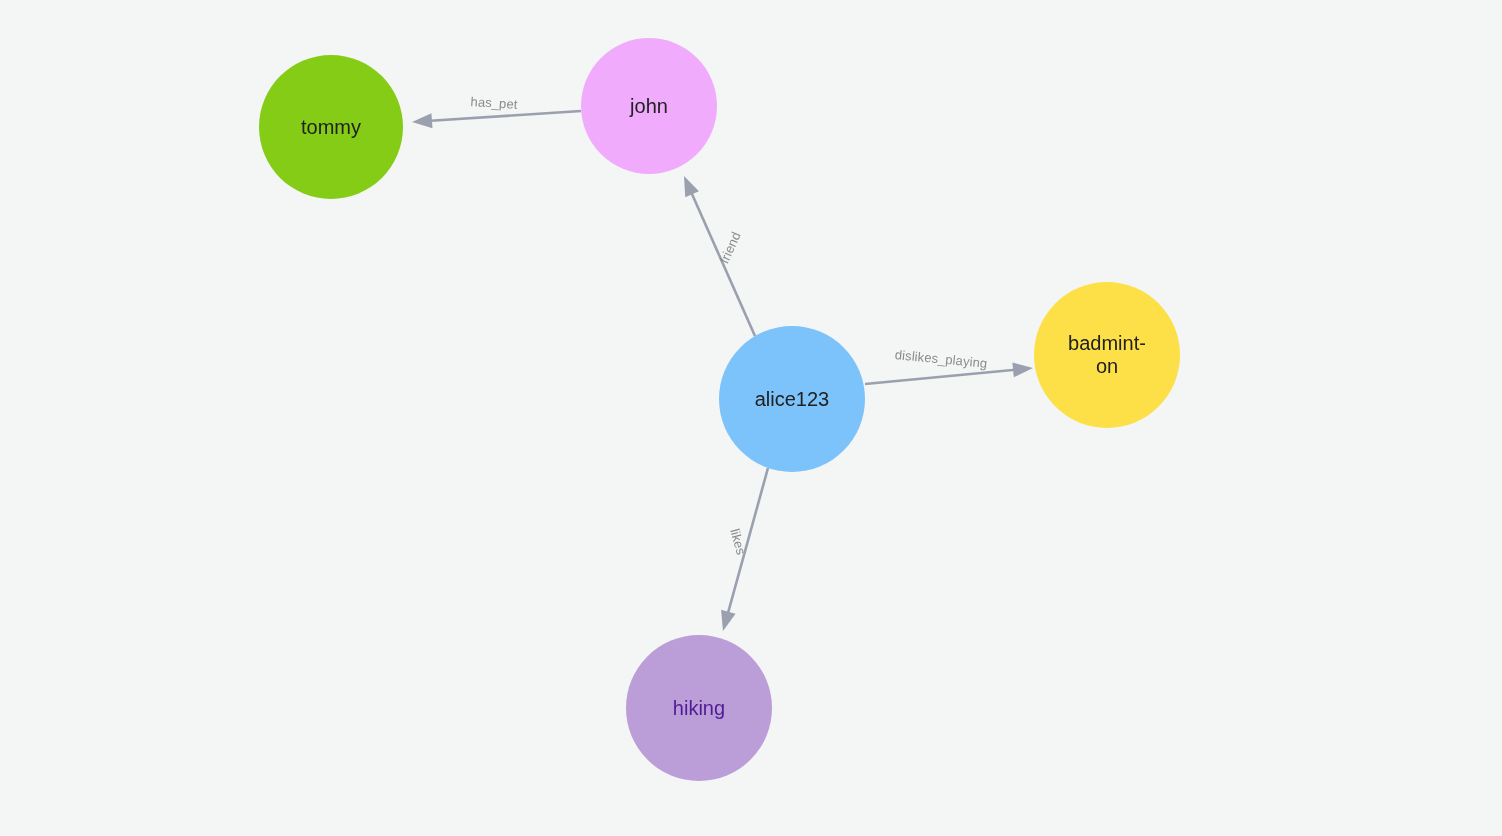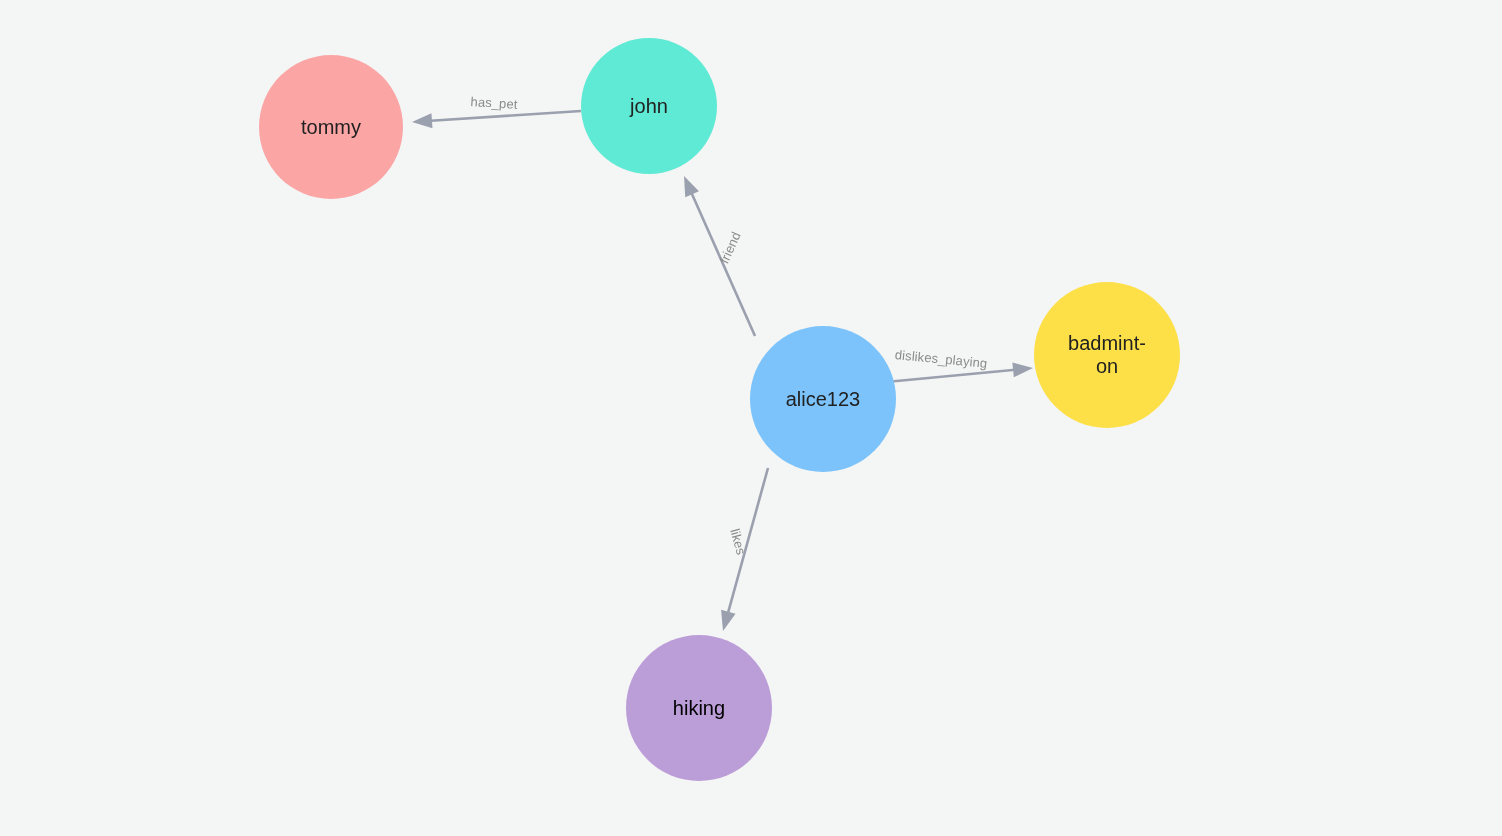--- a/index.html
+++ b/index.html
@@ -80,30 +80,30 @@
       </g>
     <g id="edge-labels-group">
         <text class="edge-label" x="494" y="104" fill="#8b8b8b" text-anchor="middle" dominant-baseline="middle" transform="rotate(3.7 494 104)">has_pet</text>
         <text class="edge-label" x="731" y="248" fill="#8b8b8b" text-anchor="middle" dominant-baseline="middle" transform="rotate(-66.1 731 248)">friend</text>
         <text class="edge-label" x="941" y="360" fill="#8b8b8b" text-anchor="middle" dominant-baseline="middle" transform="rotate(5.5 941 360)">dislikes_playing</text>
         <text class="edge-label" x="737" y="542" fill="#8b8b8b" text-anchor="middle" dominant-baseline="middle" transform="rotate(74.5 737 542)">likes</text>
       </g>
   </svg>
 
   <div id="nodes-layer">
-      <div class="node" style="left: 259px; top: 55px; width: 144px; height: 144px; background: #fca5a5;">
+      <div class="node" style="left: 259px; top: 55px; width: 144px; height: 144px; background: #84cc16;">
         <span class="node-label" style="color: rgb(33, 33, 33);">tommy</span>
       </div>
-      <div class="node" style="left: 581px; top: 38px; width: 136px; height: 136px; background: #5eead4;">
+      <div class="node" style="left: 581px; top: 38px; width: 136px; height: 136px; background: #f0abfc;">
         <span class="node-label" style="color: rgb(33, 33, 33);">john</span>
       </div>
-      <div class="node" style="left: 750px; top: 326px; width: 146px; height: 146px; background: rgb(123, 195, 250);">
+      <div class="node" style="left: 719px; top: 326px; width: 146px; height: 146px; background: rgb(123, 195, 250);">
         <span class="node-label" style="color: rgb(33, 33, 33);">alice123</span>
       </div>
       <div class="node" style="left: 1034px; top: 282px; width: 146px; height: 146px; background: #fde047;">
         <span class="node-label" style="color: rgb(33, 33, 33);">badmint-<br>on</span>
       </div>
       <div class="node" style="left: 626px; top: 635px; width: 146px; height: 146px; background: rgb(187, 157, 216);">
-        <span class="node-label" style="color: #000000;">hiking</span>
+        <span class="node-label" style="color: #4c1d95;">hiking</span>
       </div>
     </div>
 
 </div>
 
 </body></html>

